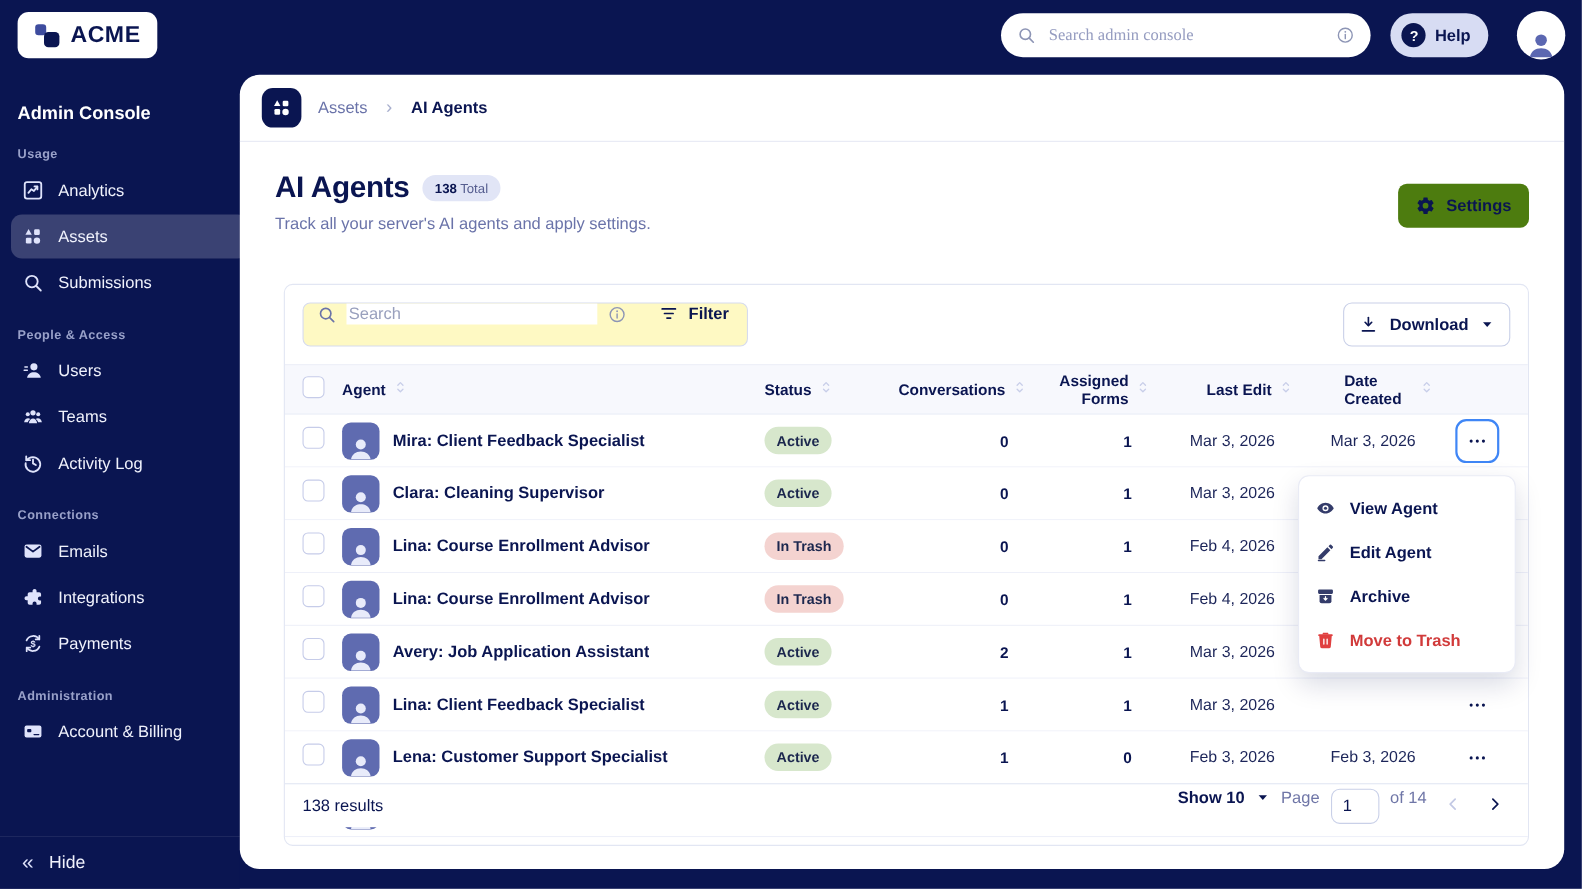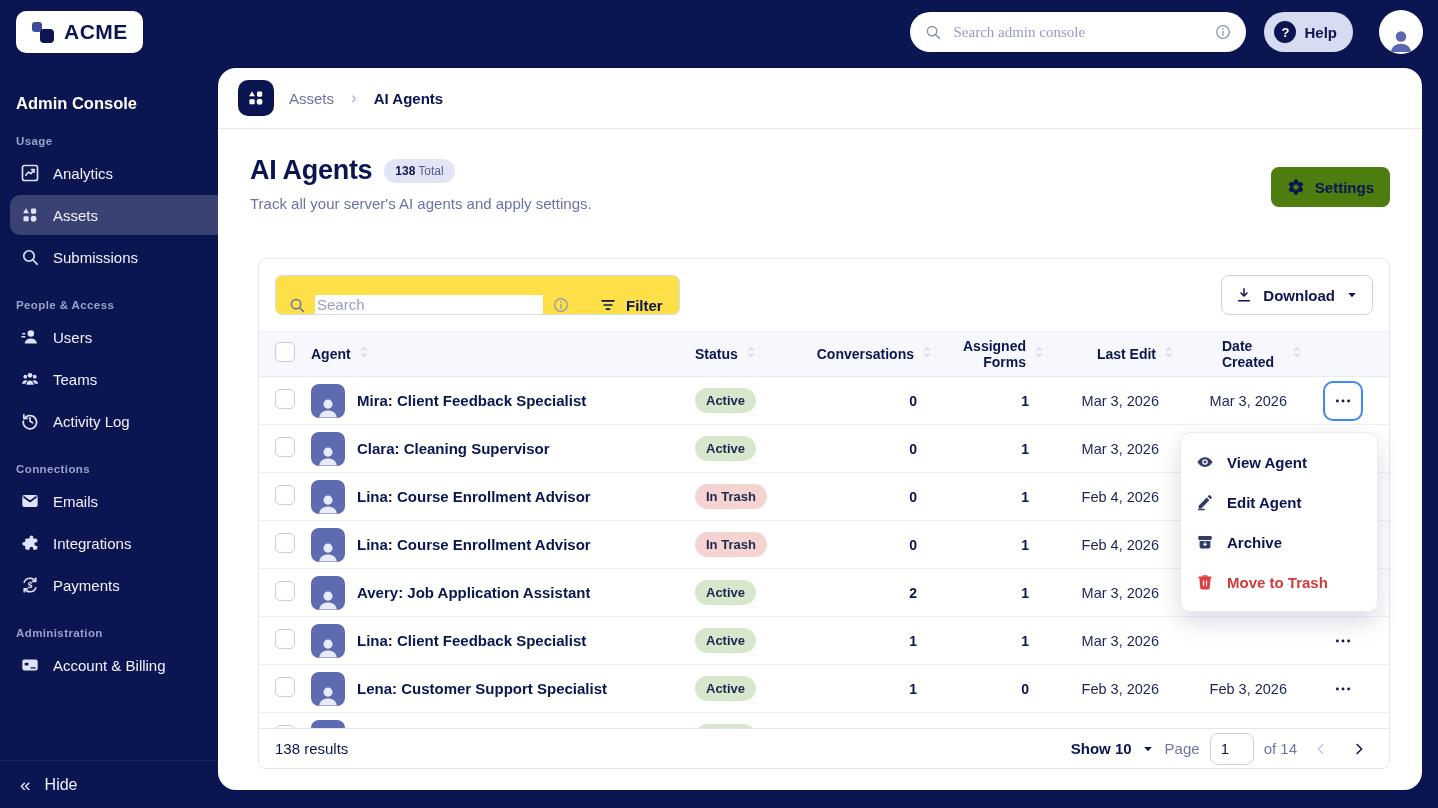--- a/index.html
+++ b/index.html
@@ -55,21 +55,21 @@
   .page-title{margin:0;font-size:27px;font-weight:800;color:#0a1551;letter-spacing:-.3px;}
   .total-badge{background:#e1e5f6;border-radius:999px;padding:5px 11px;font-size:12px;color:#0a1551;}
   .total-badge b{font-weight:700;}
   .total-badge .suffix{color:#555d8f;font-weight:400;margin-left:3px;}
   .subtitle{margin-top:9px;font-size:15px;color:#6a73a9;}
   .settings-btn{position:absolute;right:32px;top:38px;height:40px;border:0;background:#4d7c0f;border-radius:8px;display:flex;align-items:center;gap:10px;padding:0 16px;font-size:15px;font-weight:700;color:#0a1551;cursor:pointer;font-family:inherit;}
 
   
   .card{position:absolute;left:40px;right:32px;top:190px;bottom:21px;border:1px solid #e2e6f3;border-radius:8px;background:#fff;overflow:hidden;}
   .card-toolbar{height:72px;display:flex;align-items:center;justify-content:space-between;padding:0 16px;box-sizing:border-box;}
-  .search-filter{display:flex;align-items:flex-end;height:40px;border:1px solid #d6dbee;border-radius:7px;box-sizing:border-box;background:#fde047;}
+  .search-filter{display:flex;align-items:flex-start;height:40px;border:1px solid #d6dbee;border-radius:7px;box-sizing:border-box;background:#fef9c3;}
   .sf-search{width:282px;display:flex;align-items:center;gap:9px;padding:0 12px;}
   .sf-search input{flex:1;border:0;outline:0;font-size:15px;color:#0a1551;font-family:inherit;min-width:0;}
   .sf-search input::placeholder{color:#99a0bd;}
   .sf-divider{width:1px;background:#d6dbee;}
   .sf-filter{display:flex;align-items:center;gap:9px;padding:0 16px;font-size:15px;font-weight:700;color:#0a1551;cursor:pointer;}
   .muted-ic{color:#8d95b5;}
   .download-btn{height:40px;border:1px solid #c9d0e8;background:#fff;border-radius:8px;display:flex;align-items:center;gap:10px;padding:0 13px;font-size:15px;font-weight:700;color:#0a1551;cursor:pointer;font-family:inherit;}
   .download-btn .caret{color:#0a1551;}
 
   .tgrid{display:grid;grid-template-columns:36px 1fr 130px 118px 112px 130px 128px 60px;align-items:center;padding:0 16px;box-sizing:border-box;}
@@ -88,23 +88,23 @@
   .badge-status{display:inline-block;border-radius:999px;padding:5px 11px;font-size:13px;font-weight:700;color:#1c274e;}
   .badge-status.active{background:#d7e7cc;}
   .badge-status.trash{background:#f4d3d0;}
   .cell-num{display:flex;justify-content:flex-end;padding-right:26px;font-size:14px;font-weight:700;color:#0a1551;}
   .cell-date{display:flex;justify-content:flex-end;padding-right:26px;font-size:14.5px;color:#1c2559;}
   .cell-actions{display:flex;justify-content:center;}
   .ellipsis-btn{width:40px;height:40px;border:0;background:transparent;border-radius:10px;display:flex;align-items:center;justify-content:center;color:#0a1551;cursor:pointer;}
   .ellipsis-btn.focused{border:2px solid #3f86f6;background:#fff;box-sizing:border-box;}
   .ellipsis-btn .icon{width:20px;height:20px;}
 
-  .tfoot{position:absolute;left:0;right:0;bottom:0;height:40px;background:#fff;border-top:1px solid #e2e6f3;display:flex;align-items:center;justify-content:space-between;padding:0 16px;box-sizing:border-box;z-index:5;}
+  .tfoot{position:absolute;left:0;right:0;bottom:16px;height:40px;background:#fff;border-top:1px solid #e2e6f3;display:flex;align-items:center;justify-content:space-between;padding:0 16px;box-sizing:border-box;z-index:5;}
   .results{font-size:15px;color:#0a1551;}
-  .tfoot-right{display:flex;align-items:center;gap:10px;}
+  .tfoot-right{display:flex;align-items:flex-start;gap:10px;}
   .show-select{display:flex;align-items:center;gap:9px;font-size:15px;font-weight:700;color:#0a1551;cursor:pointer;}
   .show-select .icon{color:#0a1551;}
   .foot-muted{font-size:15px;color:#6f76a7;}
   .page-input{width:44px;height:32px;border:1px solid #c9d0e8;border-radius:8px;font-size:15px;color:#0a1551;padding:0 0 0 10px;box-sizing:border-box;font-family:inherit;outline:none;}
   .pg-btn{width:28px;height:28px;border:0;background:transparent;display:flex;align-items:center;justify-content:center;cursor:pointer;}
   .pg-btn .icon{width:16px;height:16px;}
   .pg-btn.disabled{color:#c2c8e4;cursor:default;}
   .pg-btn.enabled{color:#0a1551;}
 
   

